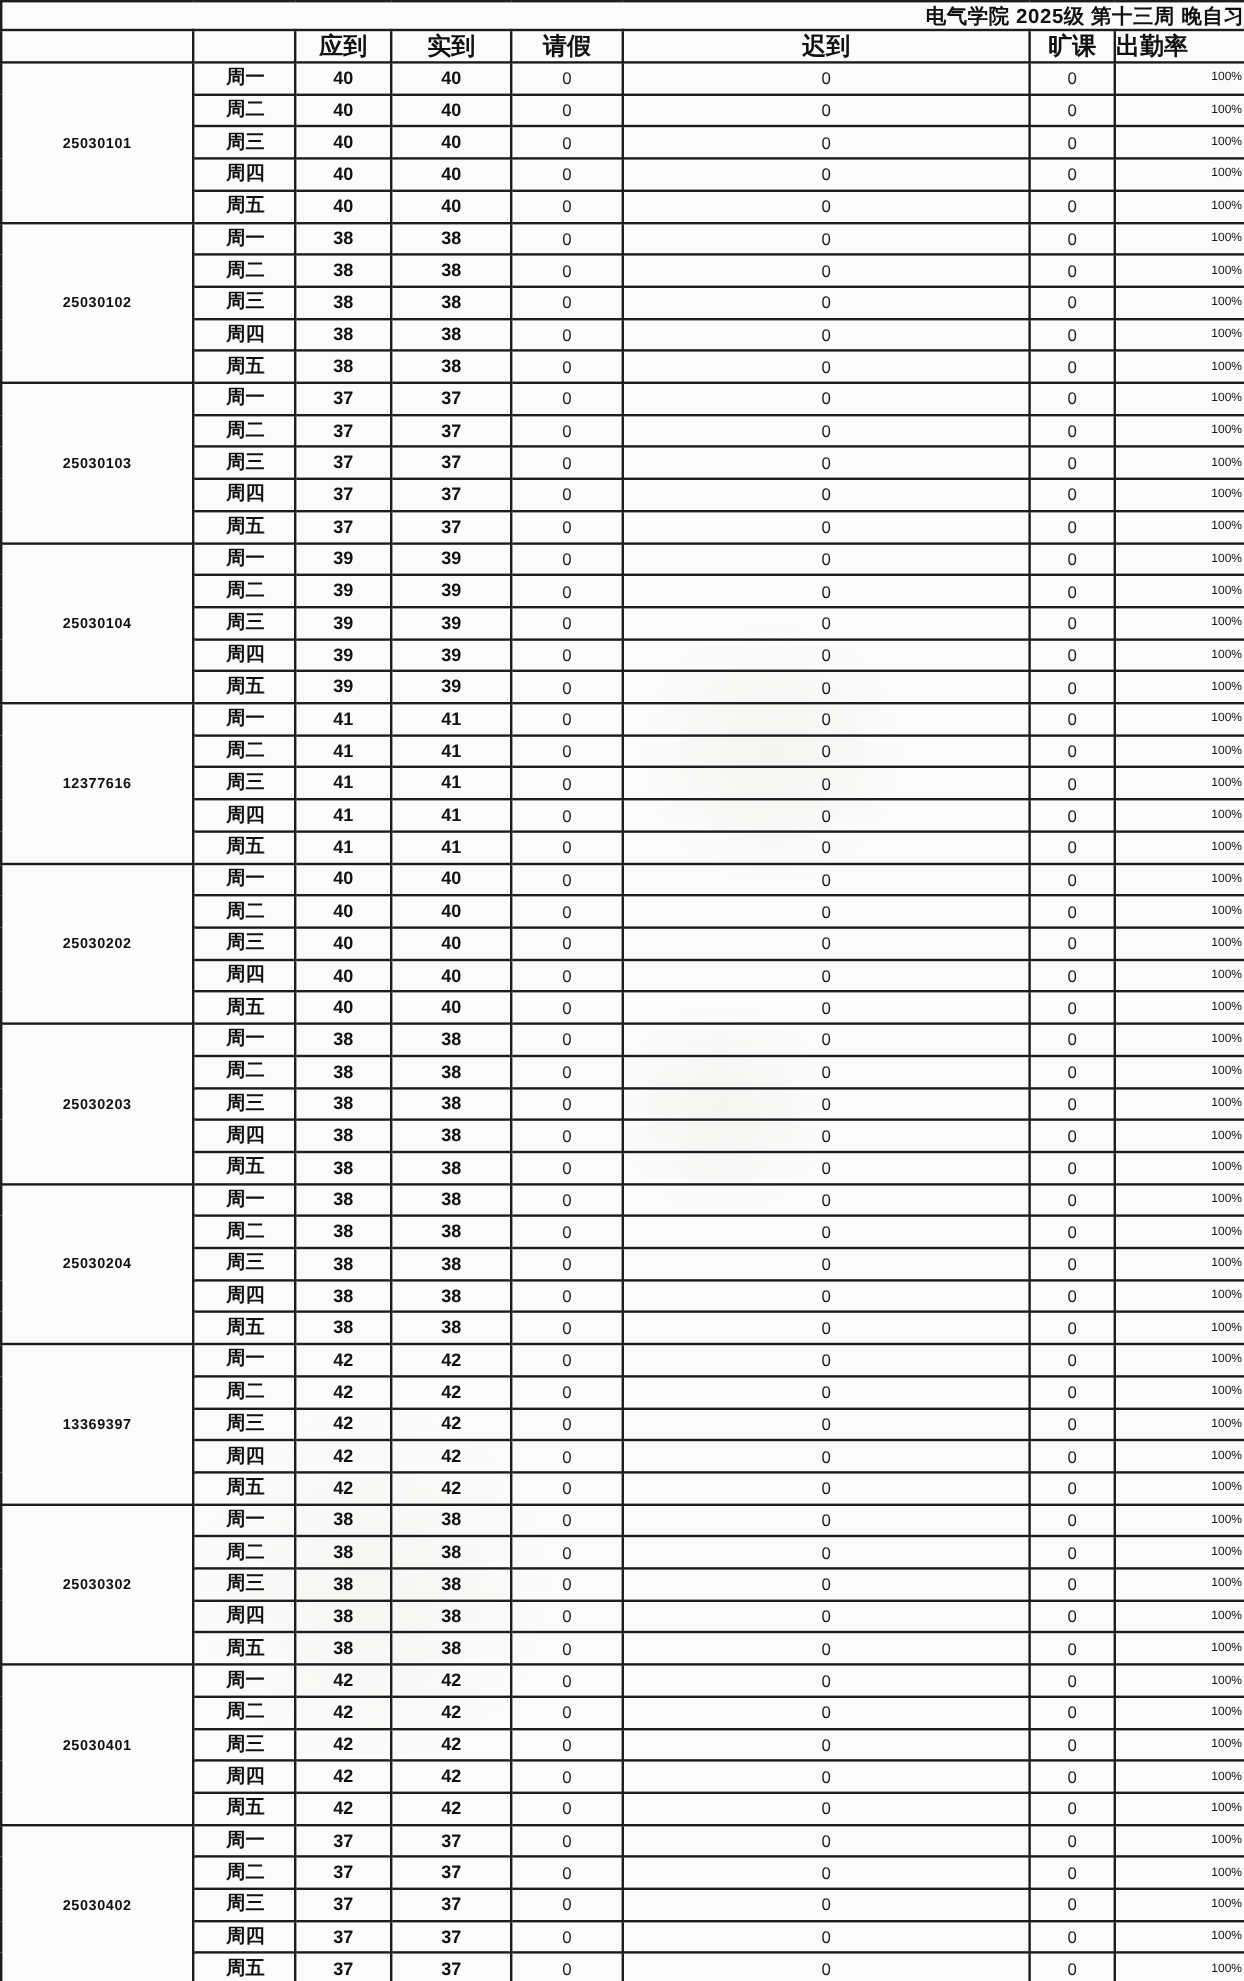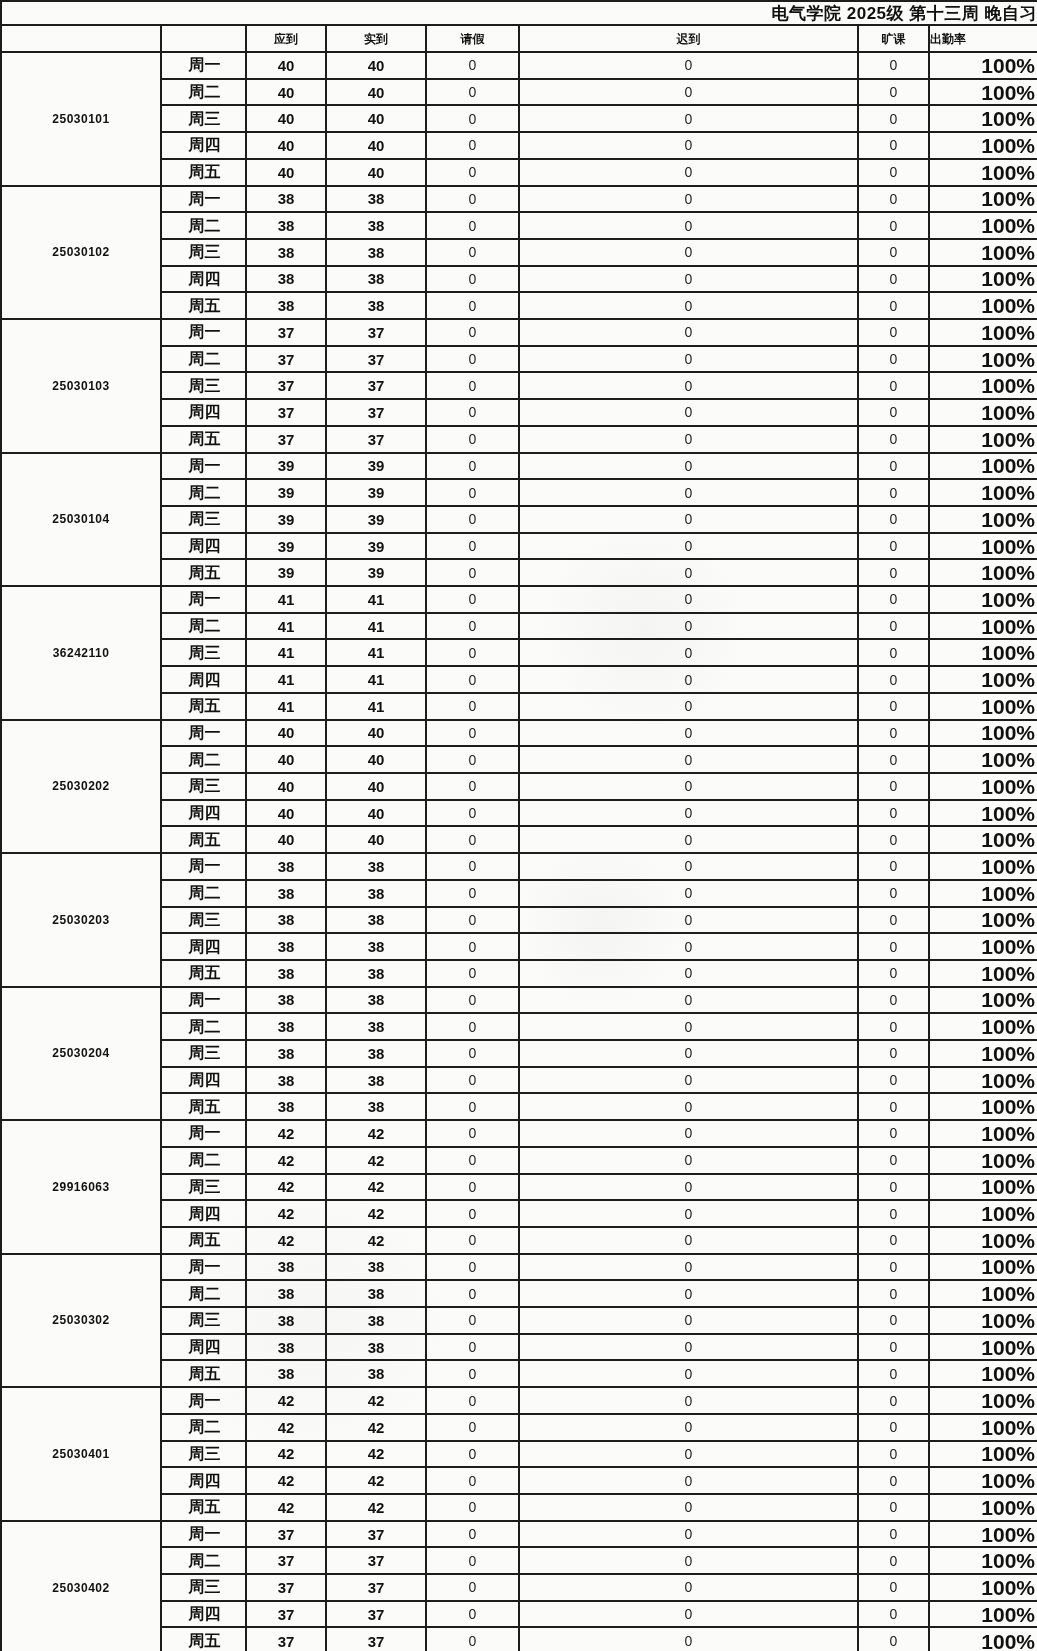--- a/index.html
+++ b/index.html
@@ -29,39 +29,39 @@
     line-height:1;
   }
   tr.title-row th{
     height:22px;
     font-size:17px;font-weight:700;text-align:right;
     border-bottom:2px solid #1d1d1d;
     letter-spacing:0.5px;
   }
   tr.header-row th{
     height:25px;
-    font-size:12px;font-weight:700;text-align:center;
+    font-size:20px;font-weight:700;text-align:center;
   }
   tr.header-row th.h-rate{text-align:left;padding-right:8px;}
   tr.data-row{height:26px;}
   td.cid{
     font-size:12px;font-weight:700;text-align:center;
     letter-spacing:0.5px;
   }
   td.day{
     font-size:16px;font-weight:700;text-align:center;padding-left:2px;
   }
   td.num{
     font-size:15px;font-weight:700;text-align:center;
   }
   td.zero{
     font-size:14px;font-weight:400;text-align:center;color:#1f1f1f;
   }
   td.rate{
-    font-size:21px;font-weight:700;text-align:right;padding-right:2px;margin-top:26px;
+    font-size:10px;font-weight:400;text-align:right;padding-right:2px;margin-top:26px;
   }
 </style>
 </head>
 <body>
 
 <div class="sheet">
   <table>
     <colgroup>
       <col style="width:160px">
       <col style="width:85px">
@@ -266,21 +266,21 @@
         <tr class="data-row">
           <td class="day">周五</td>
           <td class="num">39</td>
           <td class="num">39</td>
           <td class="zero">0</td>
           <td class="zero">0</td>
           <td class="zero">0</td>
           <td class="rate">100%</td>
         </tr>
         <tr class="data-row">
-          <td rowspan="5" class="cid">36242110</td>
+          <td rowspan="5" class="cid">12377616</td>
           <td class="day">周一</td>
           <td class="num">41</td>
           <td class="num">41</td>
           <td class="zero">0</td>
           <td class="zero">0</td>
           <td class="zero">0</td>
           <td class="rate">100%</td>
         </tr>
         <tr class="data-row">
           <td class="day">周二</td>
@@ -450,21 +450,21 @@
         <tr class="data-row">
           <td class="day">周五</td>
           <td class="num">38</td>
           <td class="num">38</td>
           <td class="zero">0</td>
           <td class="zero">0</td>
           <td class="zero">0</td>
           <td class="rate">100%</td>
         </tr>
         <tr class="data-row">
-          <td rowspan="5" class="cid">29916063</td>
+          <td rowspan="5" class="cid">13369397</td>
           <td class="day">周一</td>
           <td class="num">42</td>
           <td class="num">42</td>
           <td class="zero">0</td>
           <td class="zero">0</td>
           <td class="zero">0</td>
           <td class="rate">100%</td>
         </tr>
         <tr class="data-row">
           <td class="day">周二</td>

